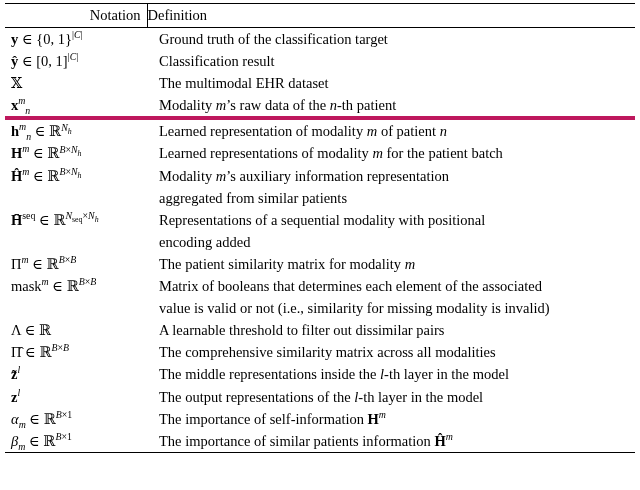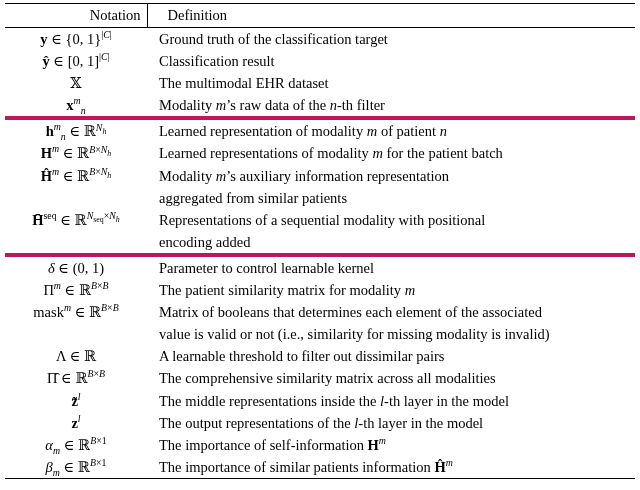--- a/index.html
+++ b/index.html
@@ -24,27 +24,27 @@
     font-weight: normal;
     border-bottom: 1px solid #000;
     line-height: 21px;
     padding: 1px 6px;
   }
   th.notation-h {
     width: 142px;
     text-align: right;
     border-right: 1px solid #000;
   }
-  th.definition-h { text-align: left; padding-left: 20px; }
+  th.definition-h { text-align: left; padding-left: 0; }
   tbody td {
     vertical-align: top;
     line-height: 22.1px;
     padding: 0 6px;
   }
-  td.notation { text-align: center; white-space: nowrap; }
+  td.notation { text-align: left; white-space: nowrap; }
   td.definition { padding-left: 12px; }
   tr.section-start td { border-top: 4px solid #be185d; }
   .b { font-weight: bold; }
   .i { font-style: italic; }
   sup, sub { font-size: 68%; line-height: 0; }
   sup sub, sub sub, sup sup, sub sup { font-size: 80%; }
 </style>
 </head>
 <body>
 
@@ -71,21 +71,21 @@
         </tr>
         <tr>
           <td class="notation"><span>𝕏</span></td>
           <td class="definition">
             <div><span>The multimodal EHR dataset</span></div>
           </td>
         </tr>
         <tr>
           <td class="notation"><span class="b">x</span><sup><span class="i">m</span></sup><sub><span class="i">n</span></sub></td>
           <td class="definition">
-            <div><span>Modality </span><span class="i">m</span><span>’s raw data of the </span><span class="i">n</span><span>-th filter</span></div>
+            <div><span>Modality </span><span class="i">m</span><span>’s raw data of the </span><span class="i">n</span><span>-th patient</span></div>
           </td>
         </tr>
         <tr class="section-start">
           <td class="notation"><span class="b">h</span><sup><span class="i">m</span></sup><sub><span class="i">n</span></sub><span> ∈ ℝ</span><sup><span class="i">N</span><sub><span class="i">h</span></sub></sup></td>
           <td class="definition">
             <div><span>Learned representation of modality </span><span class="i">m</span><span> of patient </span><span class="i">n</span></div>
           </td>
         </tr>
         <tr>
           <td class="notation"><span class="b">H</span><sup><span class="i">m</span></sup><span> ∈ ℝ</span><sup><span class="i">B</span><span>×</span><span class="i">N</span><sub><span class="i">h</span></sub></sup></td>
@@ -98,26 +98,20 @@
           <td class="definition">
             <div><span>Modality </span><span class="i">m</span><span>’s auxiliary information representation</span></div>
             <div><span>aggregated from similar patients</span></div>
           </td>
         </tr>
         <tr>
           <td class="notation"><span class="b">H̄</span><sup><span>seq</span></sup><span> ∈ ℝ</span><sup><span class="i">N</span><sub><span>seq</span></sub><span>×</span><span class="i">N</span><sub><span class="i">h</span></sub></sup></td>
           <td class="definition">
             <div><span>Representations of a sequential modality with positional</span></div>
             <div><span>encoding added</span></div>
-          </td>
-        </tr>
-        <tr class="section-start">
-          <td class="notation"><span class="i">δ</span><span> ∈ (0, 1)</span></td>
-          <td class="definition">
-            <div><span>Parameter to control learnable kernel</span></div>
           </td>
         </tr>
         <tr>
           <td class="notation"><span>Π</span><sup><span class="i">m</span></sup><span> ∈ ℝ</span><sup><span class="i">B</span><span>×</span><span class="i">B</span></sup></td>
           <td class="definition">
             <div><span>The patient similarity matrix for modality </span><span class="i">m</span></div>
           </td>
         </tr>
         <tr>
           <td class="notation"><span>mask</span><sup><span class="i">m</span></sup><span> ∈ ℝ</span><sup><span class="i">B</span><span>×</span><span class="i">B</span></sup></td>

